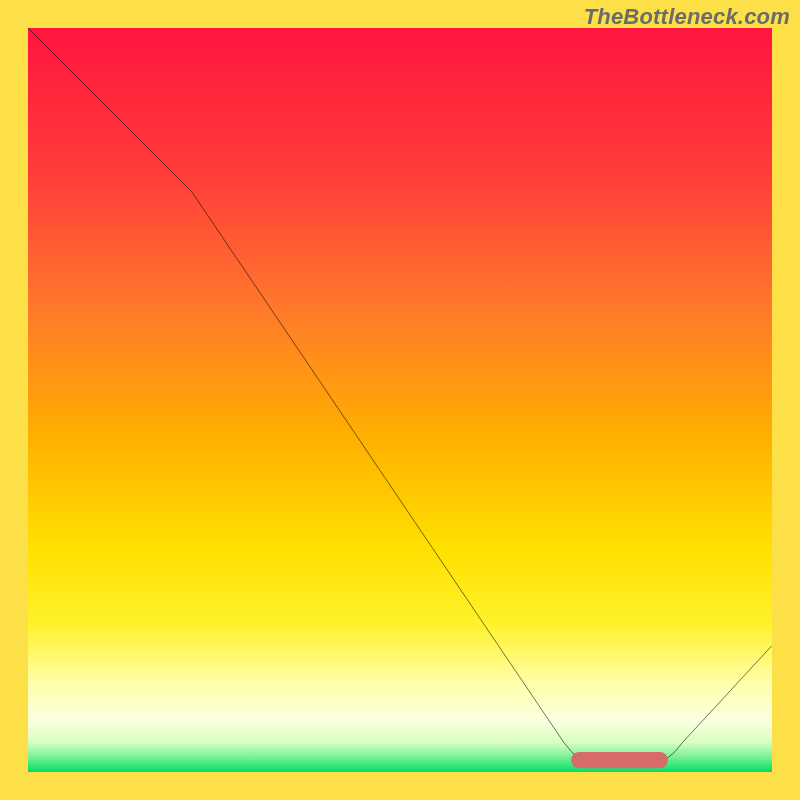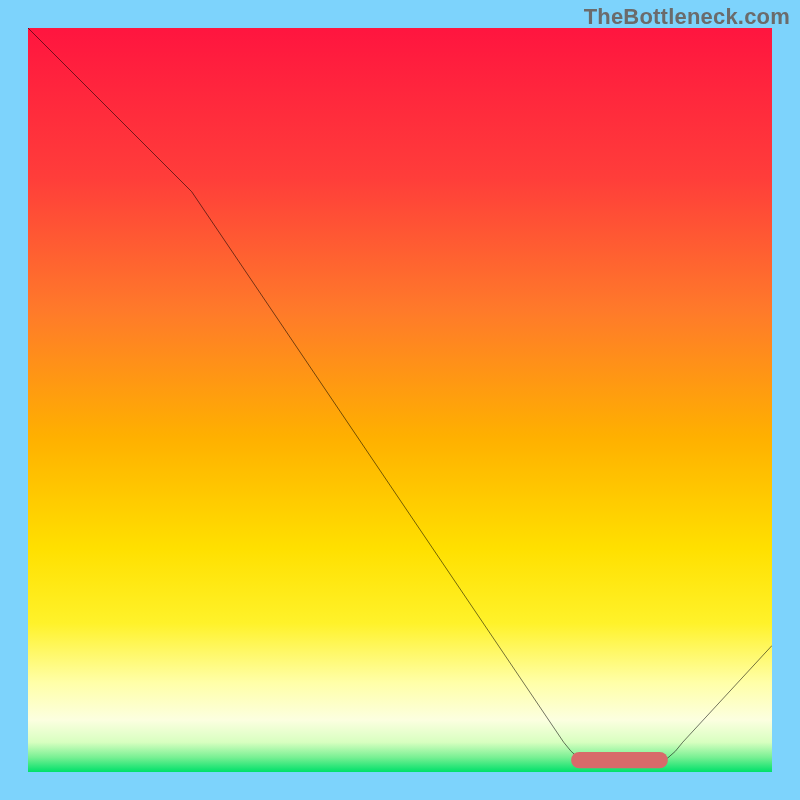--- a/index.html
+++ b/index.html
@@ -9,21 +9,22 @@
     height: 800px;
     background: #000;
     overflow: hidden;
     font-family: Arial, Helvetica, sans-serif;
   }
   .frame {
     position: absolute;
     top: 0; left: 0;
     width: 800px;
     height: 800px;
-    background: #7dd3fc;
+    background: #fde047;
+    font-style: italic;
   }
   .plot {
     position: absolute;
     
     top: 28px;
     left: 28px;
     width: 744px;
     height: 744px;
     overflow: hidden;
   }

